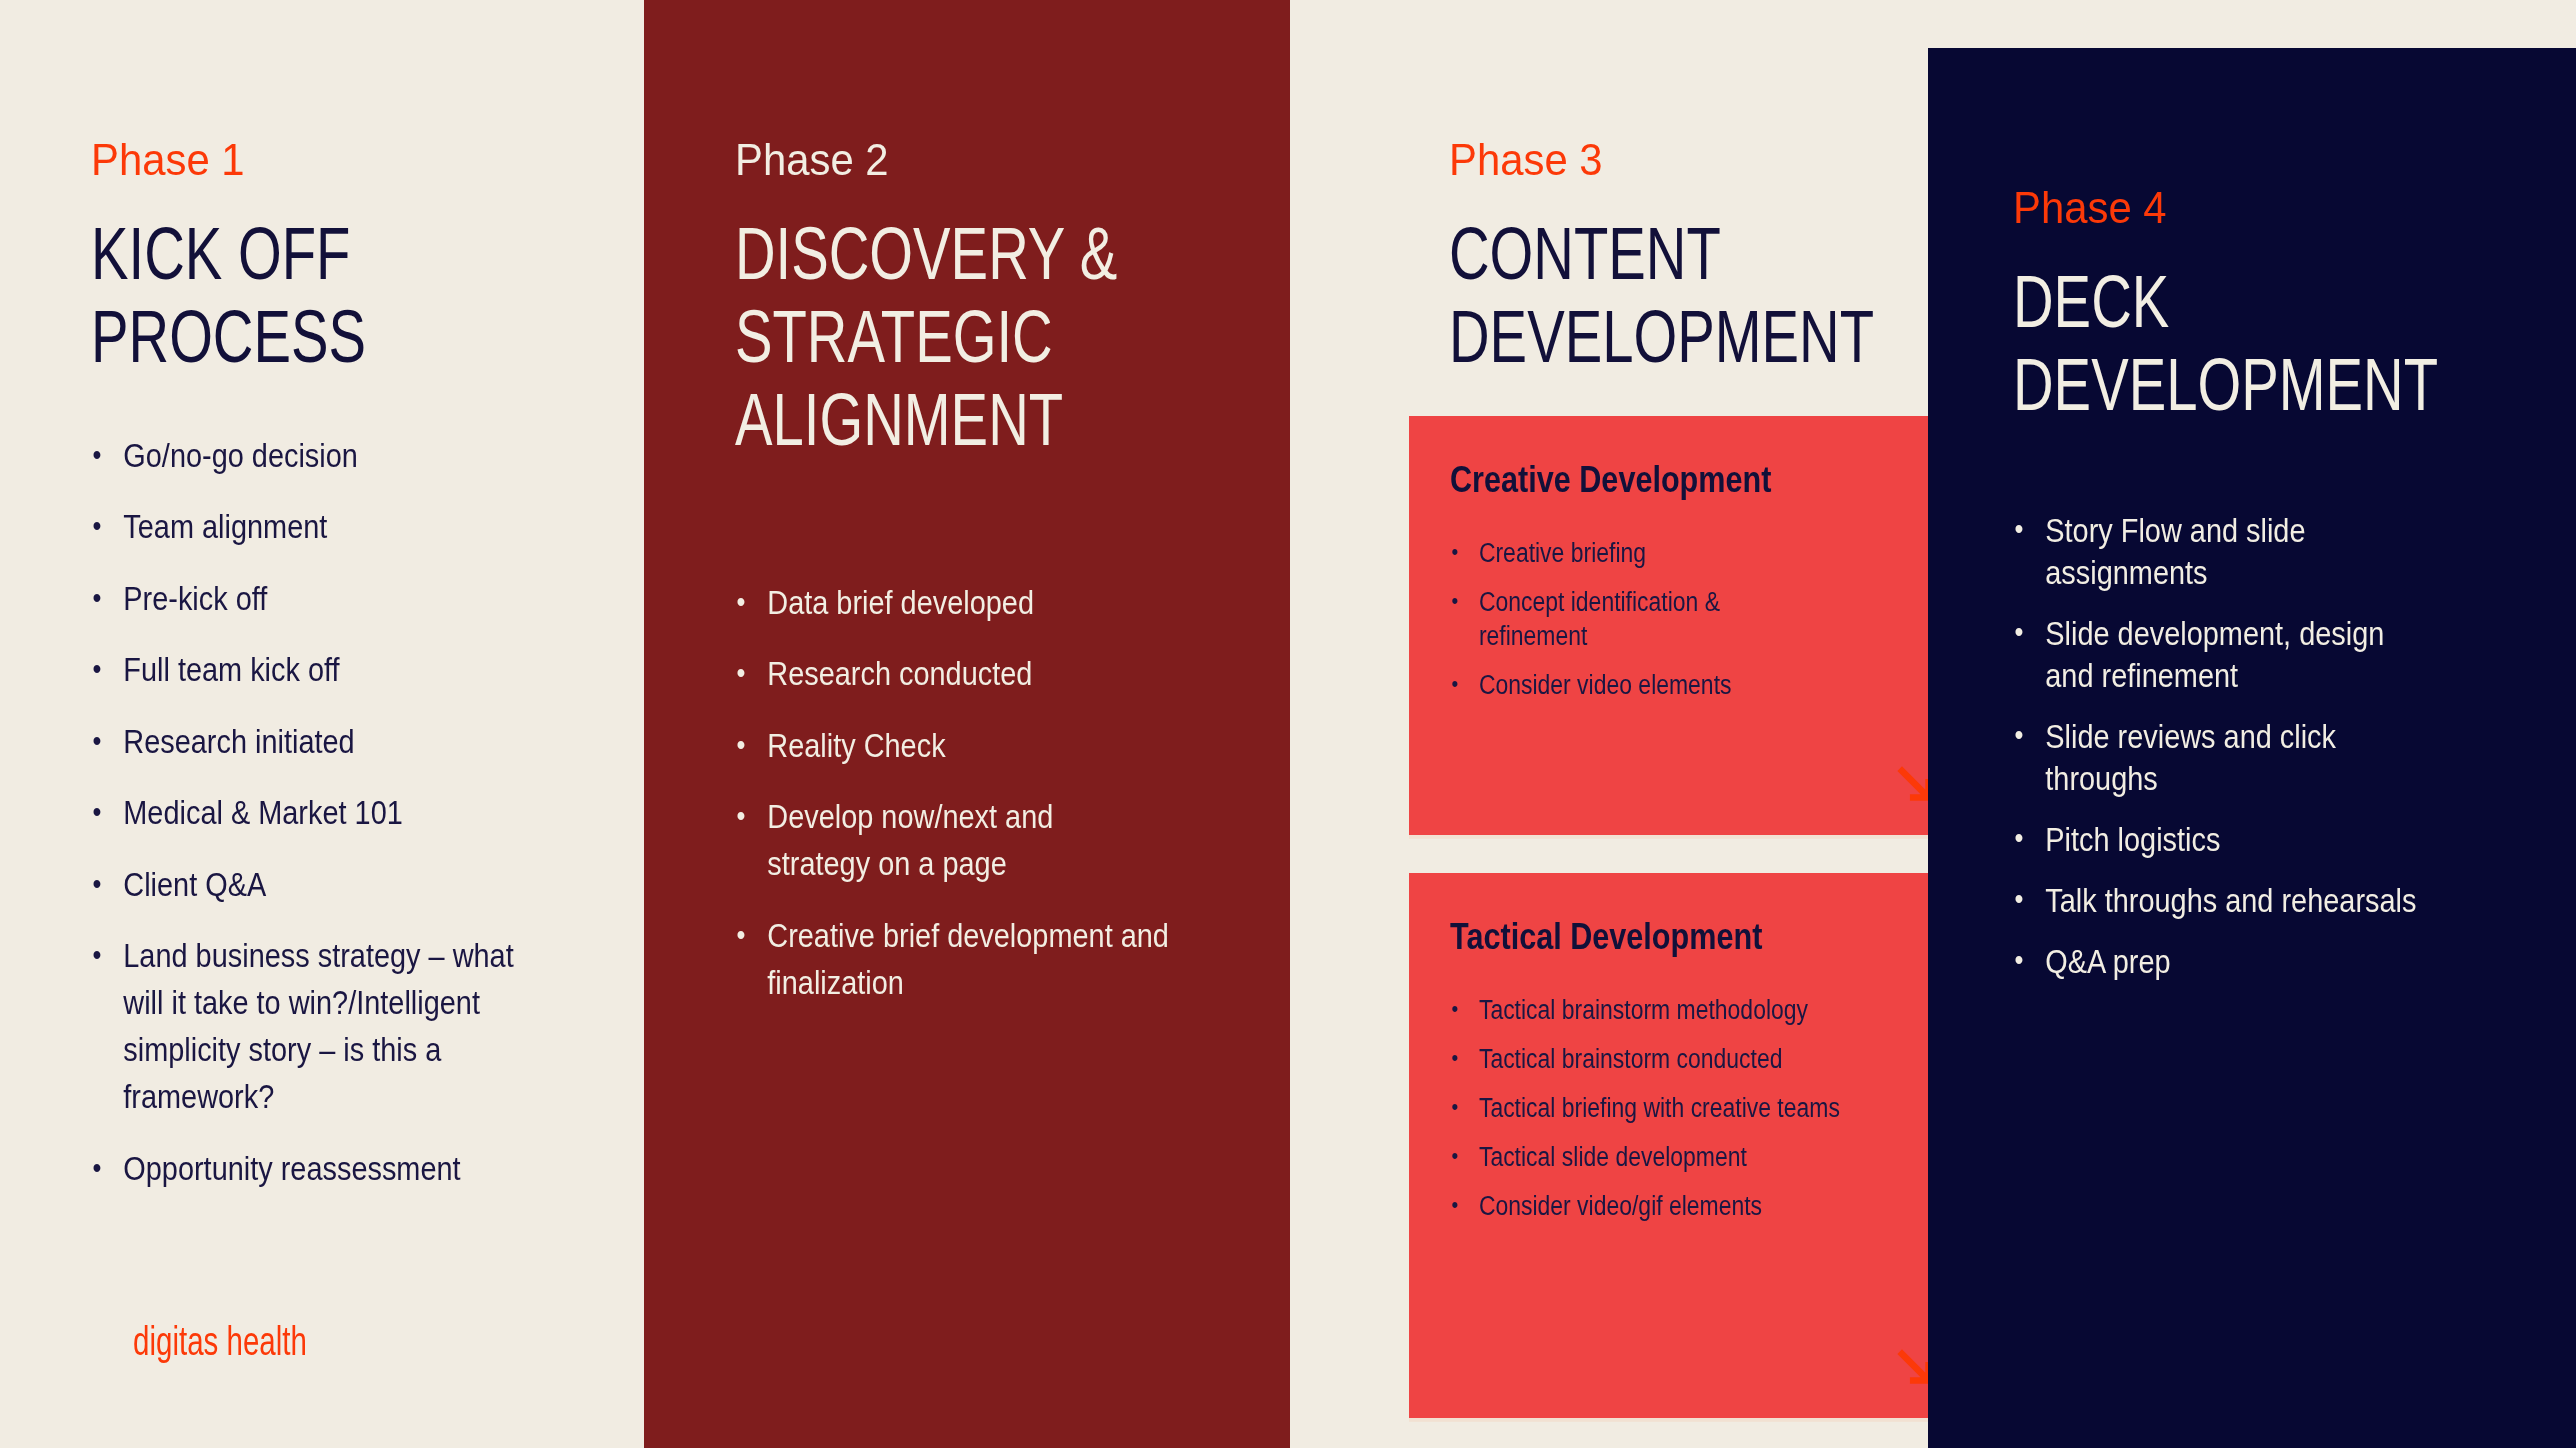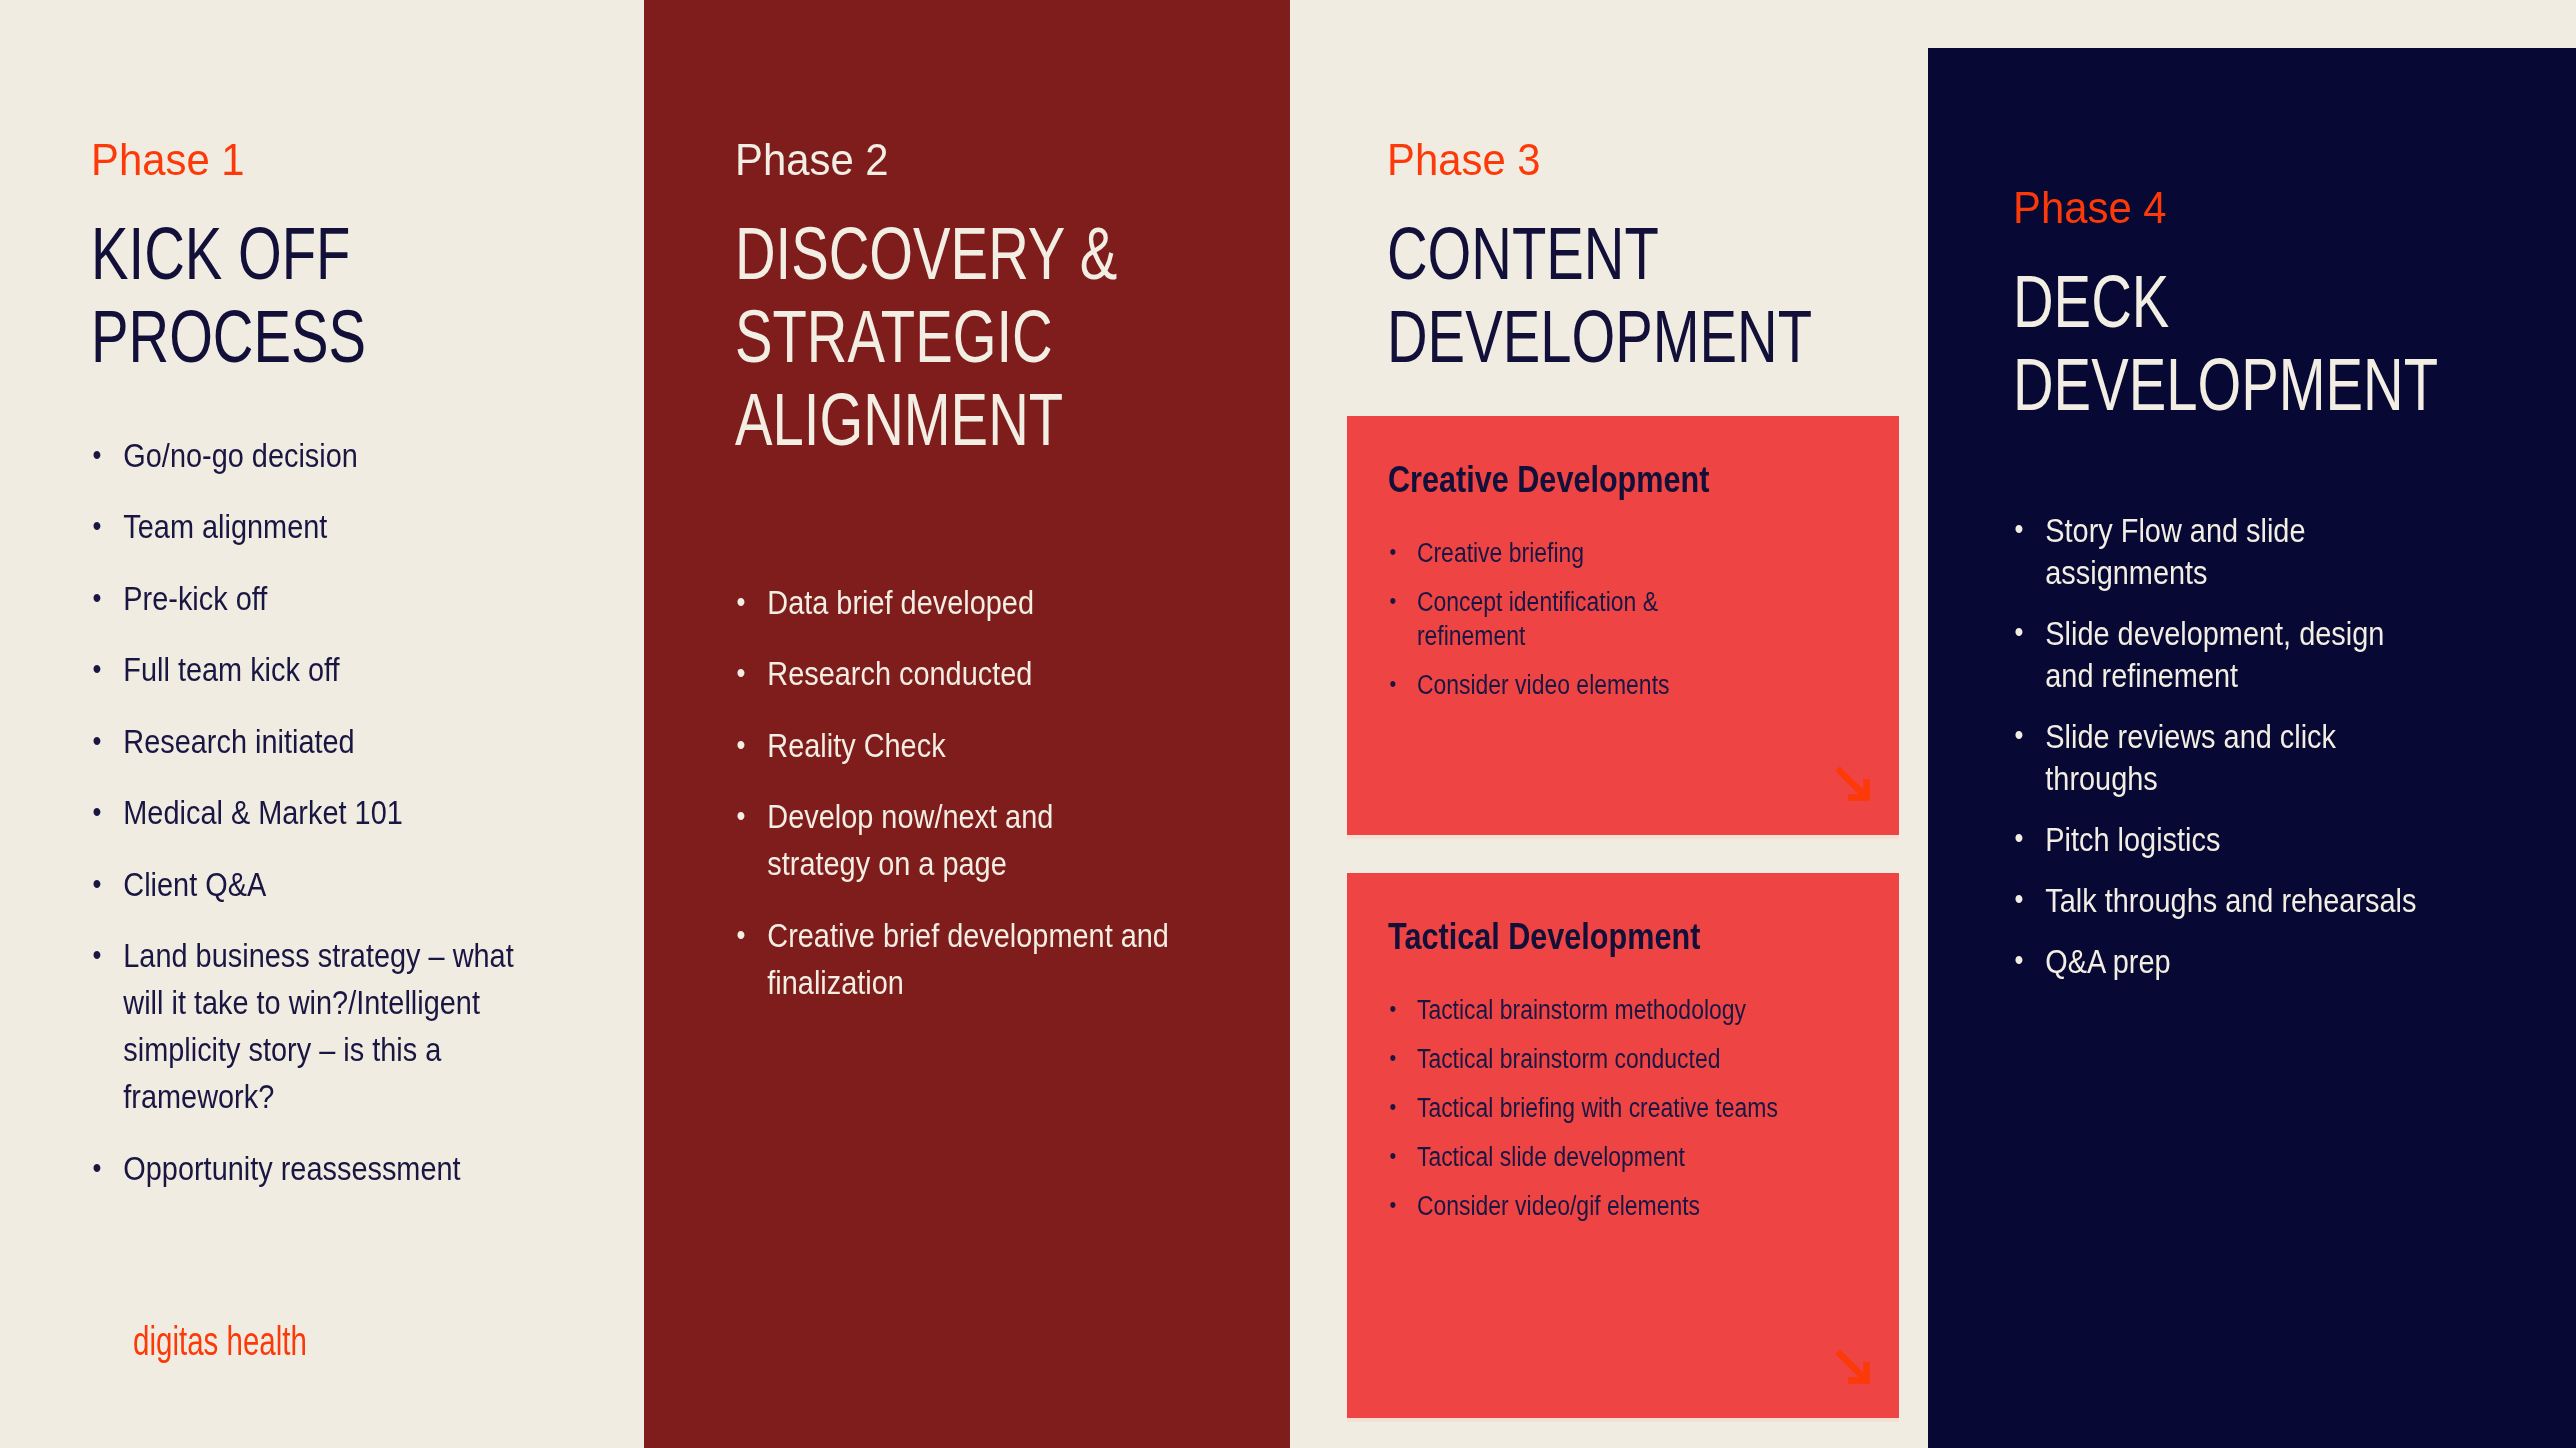--- a/index.html
+++ b/index.html
@@ -16,21 +16,21 @@
     position: relative;
     width: 2576px;
     height: 1448px;
     background: #F1ECE2;
     overflow: hidden;
   }
 
   .col { position: absolute; top: 0; bottom: 0; }
   .col-1 { left: 0;     width: 644px; padding-left: 91px;  }
   .col-2 { left: 644px; width: 646px; padding-left: 91px; background: #7f1d1d; }
-  .col-3 { left: 1290px;width: 638px; padding-left: 12px; }
+  .col-3 { left: 1352px;width: 638px; padding-left: 12px; }
   .col-4 { left: 1928px;width: 648px; padding-left: 85px; background: #070833; margin-top: 48px; }
 
   .phase-label {
     margin-top: 132px;
     font-size: 45px;
     line-height: 55px;
     font-weight: 400;
     transform: scaleX(0.93);
     transform-origin: 0 0;
     white-space: pre-line;

